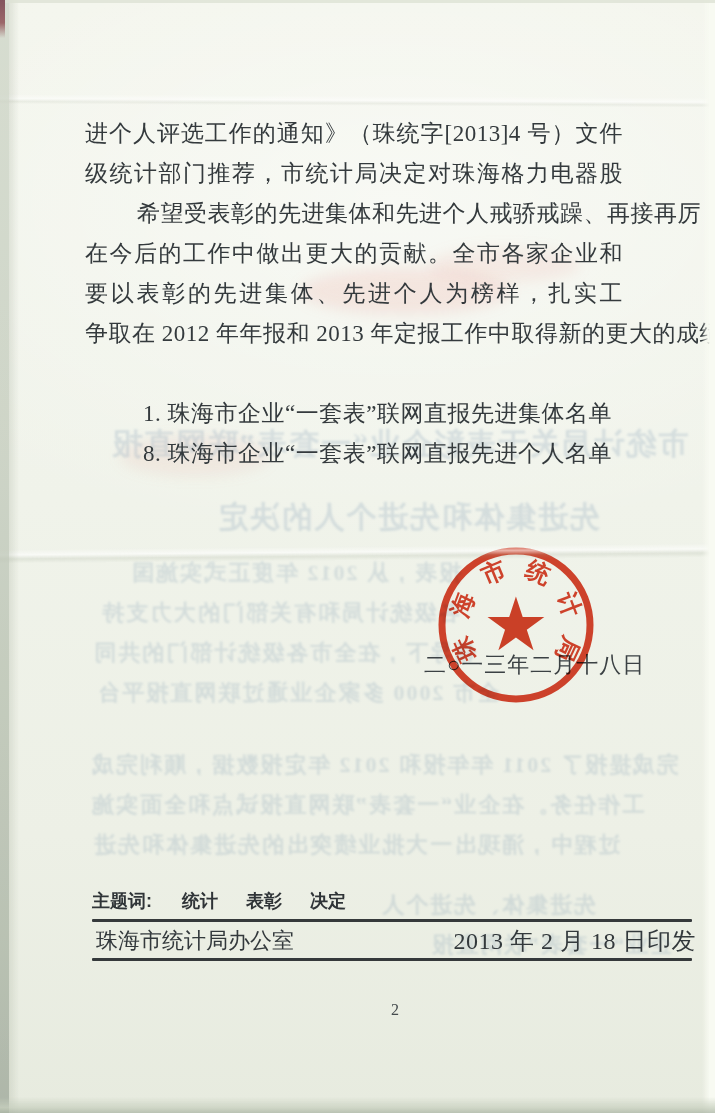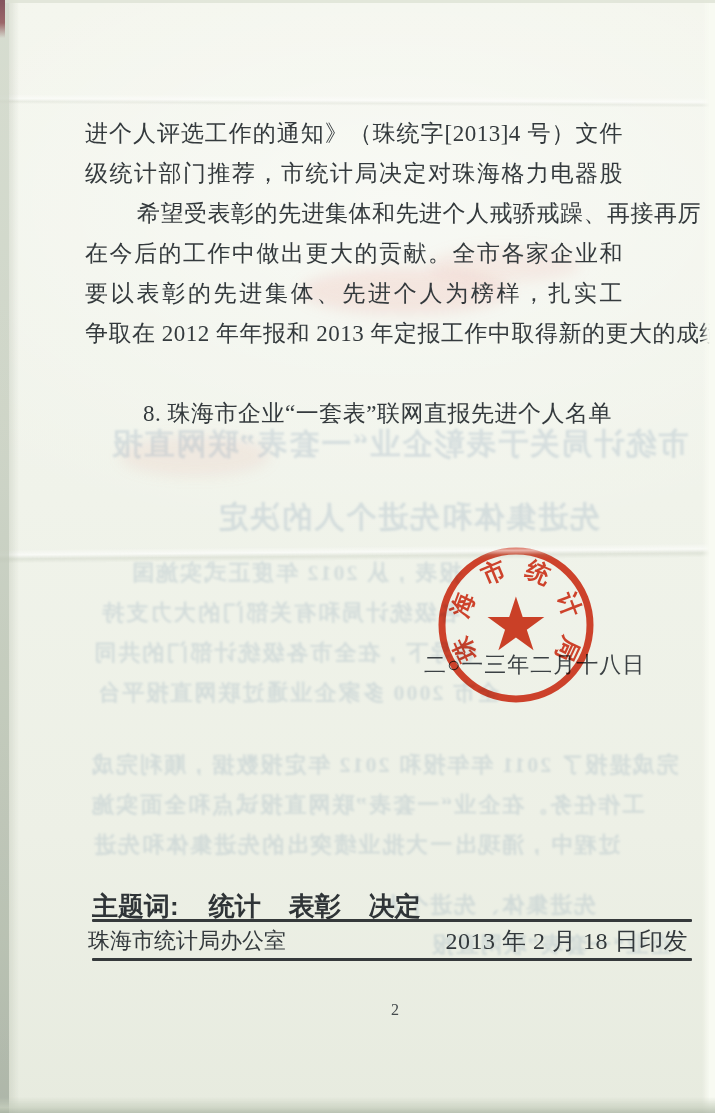--- a/index.html
+++ b/index.html
@@ -69,27 +69,27 @@
   .doc-date{position:absolute;left:424px;top:650px;font-size:22px;letter-spacing:1px;
     color:#3b4144;filter:blur(.2px);white-space:nowrap;}
 
   
   .seal{position:absolute;left:430px;top:540px;width:172px;height:172px;
     mix-blend-mode:multiply;opacity:.93;filter:blur(.3px);}
 
   
   .kw-row{position:absolute;left:92px;top:889px;width:600px;display:flex;align-items:center;
     font-family:"Liberation Sans","DejaVu Sans",sans-serif;font-weight:700;
-    font-size:26px;color:#2f3437;filter:blur(.2px);}
+    font-size:18px;color:#2f3437;filter:blur(.2px);}
   .kw-label{margin-right:30px;}
   .kw-word{margin-right:28px;}
   .rule{position:absolute;left:92px;width:600px;height:2.5px;background:#35393b;border-radius:1px;}
   .rule1{top:919px;}
   .rule2{top:958px;}
-  .issuer-row{position:absolute;left:88px;top:925px;width:600px;height:31px;
+  .issuer-row{position:absolute;left:96px;top:925px;width:600px;height:31px;
     display:flex;justify-content:space-between;align-items:center;
     font-size:22px;color:#33393c;filter:blur(.2px);}
   .issuer-row .print-date{font-size:24px;letter-spacing:.5px;}
   .page-num{position:absolute;left:391px;top:1001px;font-size:16px;color:#454b4e;}
 </style>
 </head>
 <body>
 
 <div class="page">
 
@@ -111,20 +111,21 @@
   </div>
 
   <div class="bodytext">
     <div class="ln fill">进个人评选工作的通知》（珠统字[2013]4 号）文件精神，经各</div>
     <div class="ln fill">级统计部门推荐，市统计局决定对珠海格力电器股份有限公司</div>
     <div class="ln indent">希望受表彰的先进集体和先进个人戒骄戒躁、再接再厉，</div>
     <div class="ln fill">在今后的工作中做出更大的贡献。全市各家企业和广大统计员</div>
     <div class="ln fill">要以表彰的先进集体、先进个人为榜样，扎实工作，开拓进取，</div>
     <div class="ln">争取在 2012 年年报和 2013 年定报工作中取得新的更大的成绩。</div>
     <div class="ln blank"></div>
+    <div class="ln attach-item">1. 珠海市企业“一套表”联网直报先进集体名单</div>
     <div class="ln attach-item">8. 珠海市企业“一套表”联网直报先进个人名单</div>
   </div>
 
   <div class="doc-date">二○一三年二月十八日</div>
 
   <svg class="seal" viewBox="0 0 172 172">
     <circle cx="86" cy="85" r="74" fill="none" stroke="#d9371f" stroke-width="7"></circle>
     <text x="86" y="110" text-anchor="middle" font-size="74" font-family="DejaVu Sans, sans-serif" fill="#d53419">★</text>
     <g font-size="24" font-weight="bold" fill="#d9371f" font-family="Liberation Serif, DejaVu Serif, serif" text-anchor="middle">
       <text transform="rotate(-115 86 85)" x="86" y="36">珠</text>

